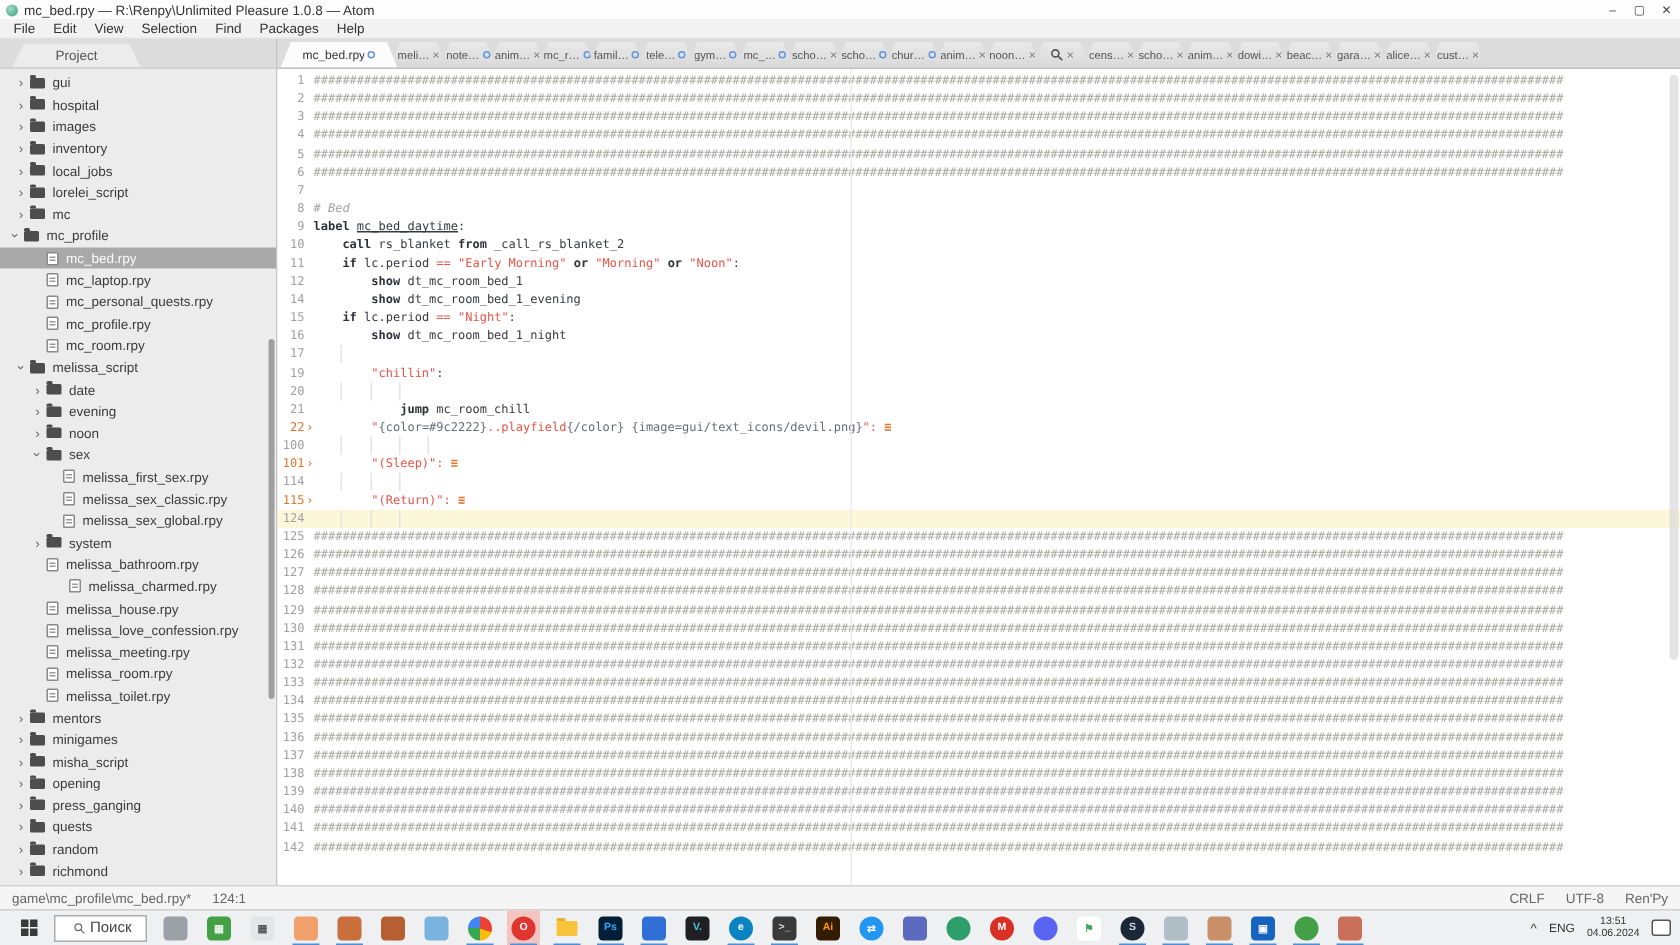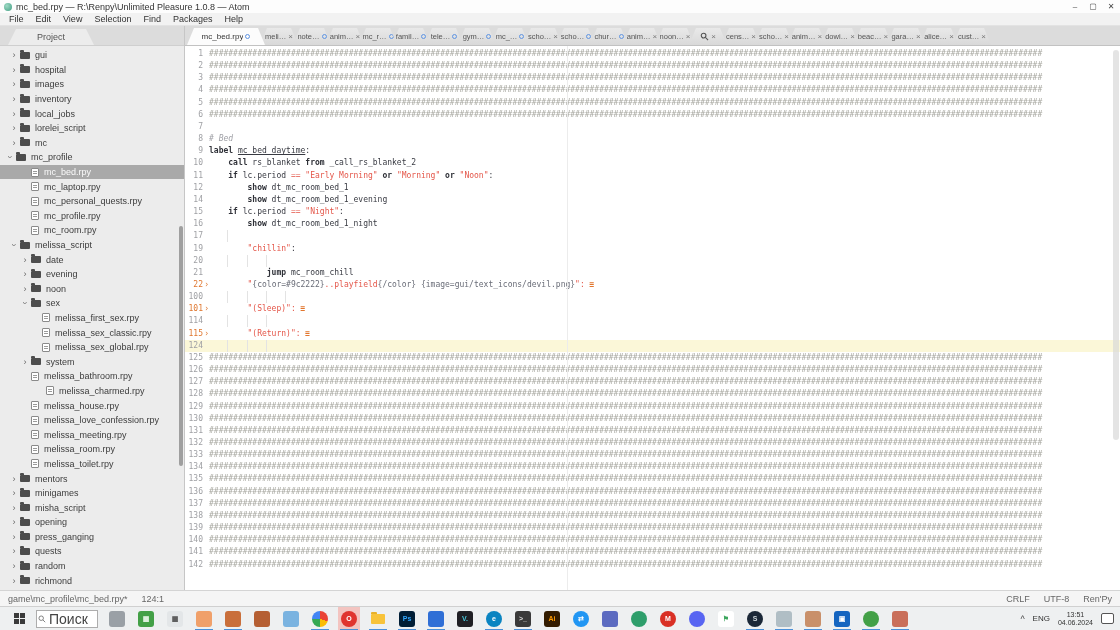--- a/index.html
+++ b/index.html
@@ -60,21 +60,21 @@
   .vscroll{position:absolute;right:1px;top:4px;width:6px;height:390px;background:#d9d9d9;border-radius:3px;opacity:.7}
   
   .statusbar{height:16px;background:#f5f5f5;border-top:1px solid #d4d4d4;display:flex;align-items:center;font-size:9px;color:#666;padding:0 8px;flex:0 0 auto}
   .status-left{display:flex;gap:14px}
   .status-right{margin-left:auto;display:flex;gap:14px}
   
   .taskbar{height:24px;background:#eef0f1;border-top:1px solid #d0d0d0;display:flex;align-items:center;flex:0 0 auto;padding-left:6px}
   .startbtn{width:26px;height:24px;display:flex;align-items:center;justify-content:center;flex:0 0 26px}
   .winlogo{width:11px;height:11px;display:grid;grid-template-columns:5px 5px;grid-template-rows:5px 5px;gap:1px}
   .winlogo div{background:#3a3a3a}
-  .searchbox{width:62px;height:18px;background:#fff;border:1px solid #adadad;display:flex;align-items:center;font-size:14px;color:#444;padding:0 1px;gap:3px;margin:0 8px 0 4px;flex:0 0 62px}
+  .searchbox{width:62px;height:18px;background:#fff;border:1px solid #adadad;display:flex;align-items:center;font-size:10px;color:#444;padding:0 12px;gap:3px;margin:0 8px 0 4px;flex:0 0 62px}
   .tbi{position:relative;width:22px;height:24px;display:flex;align-items:center;justify-content:center;flex:0 0 22px;margin-right:7px}
   .tbi .ic{width:16px;height:16px;border-radius:3px;display:flex;align-items:center;justify-content:center;font-size:7px;font-weight:bold;overflow:hidden}
   .tbi .ic.circle{border-radius:50%}
   .tbi .uline{position:absolute;bottom:0;left:2px;right:2px;height:2px;background:#4a90d9}
   .tbi.activebg{background:#f3c4c0}
   .chrome-bg{background:conic-gradient(#ea4335 0 30%,#fbbc05 30% 50%,#34a853 50% 75%,#4285f4 75% 100%)}
   .tbi .minifolder{width:14px;height:10px;background:#f8c33a;border-radius:1px;position:relative}
   .tbi .minifolder:before{content:"";position:absolute;top:-2px;left:0;width:6px;height:2px;background:#e8b12a;border-radius:1px 1px 0 0}
   .tray{margin-left:auto;display:flex;align-items:center;gap:8px;padding-right:6px}
   .tray .chev-up{font-size:9px;color:#444}

